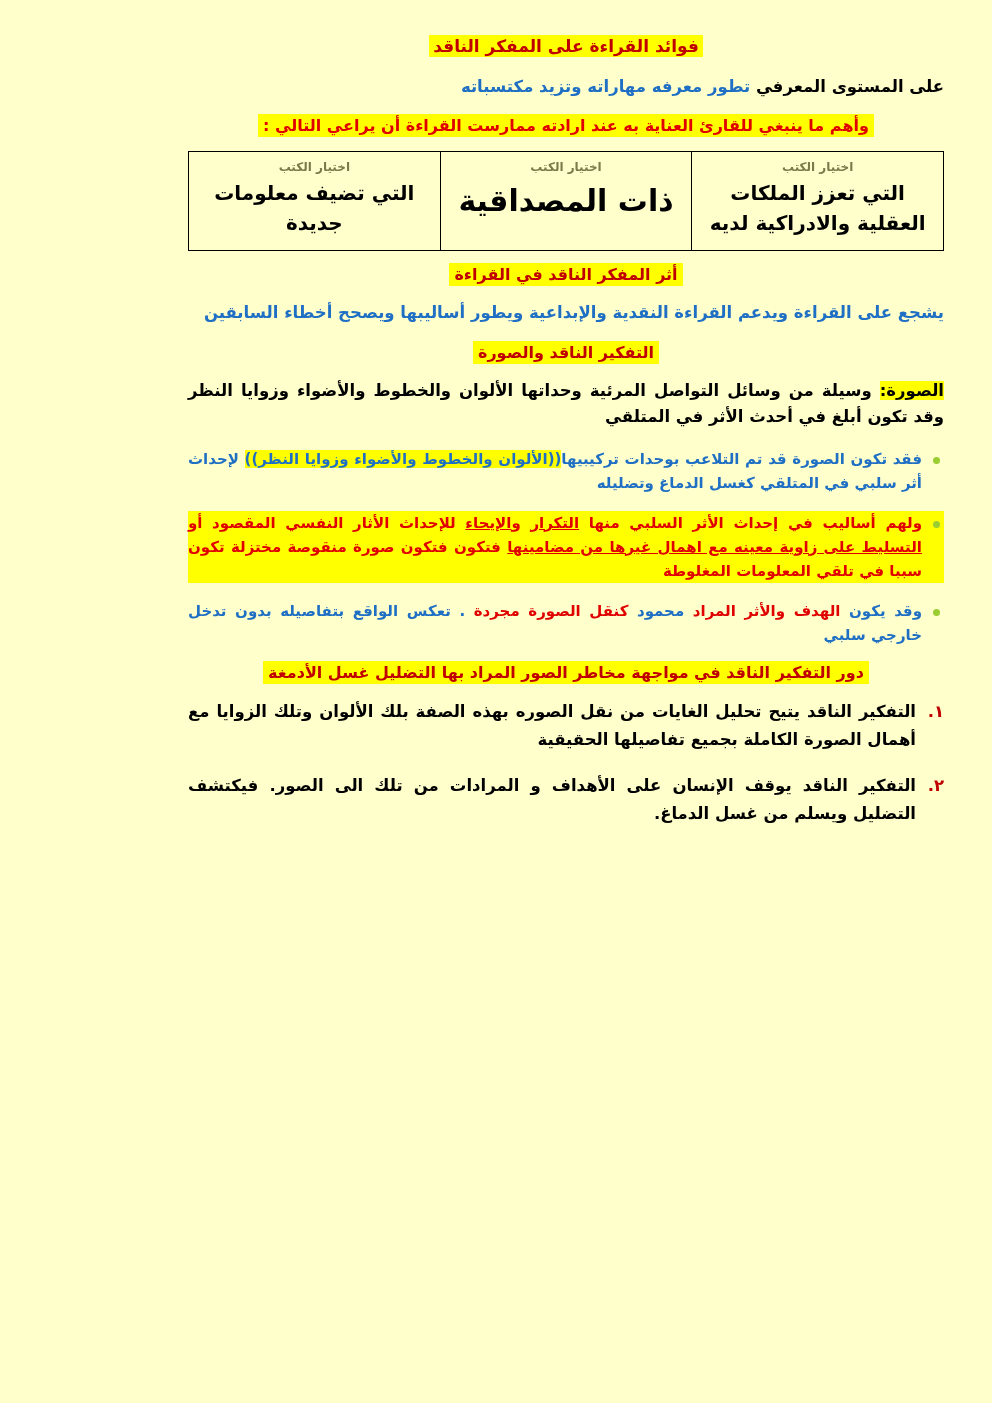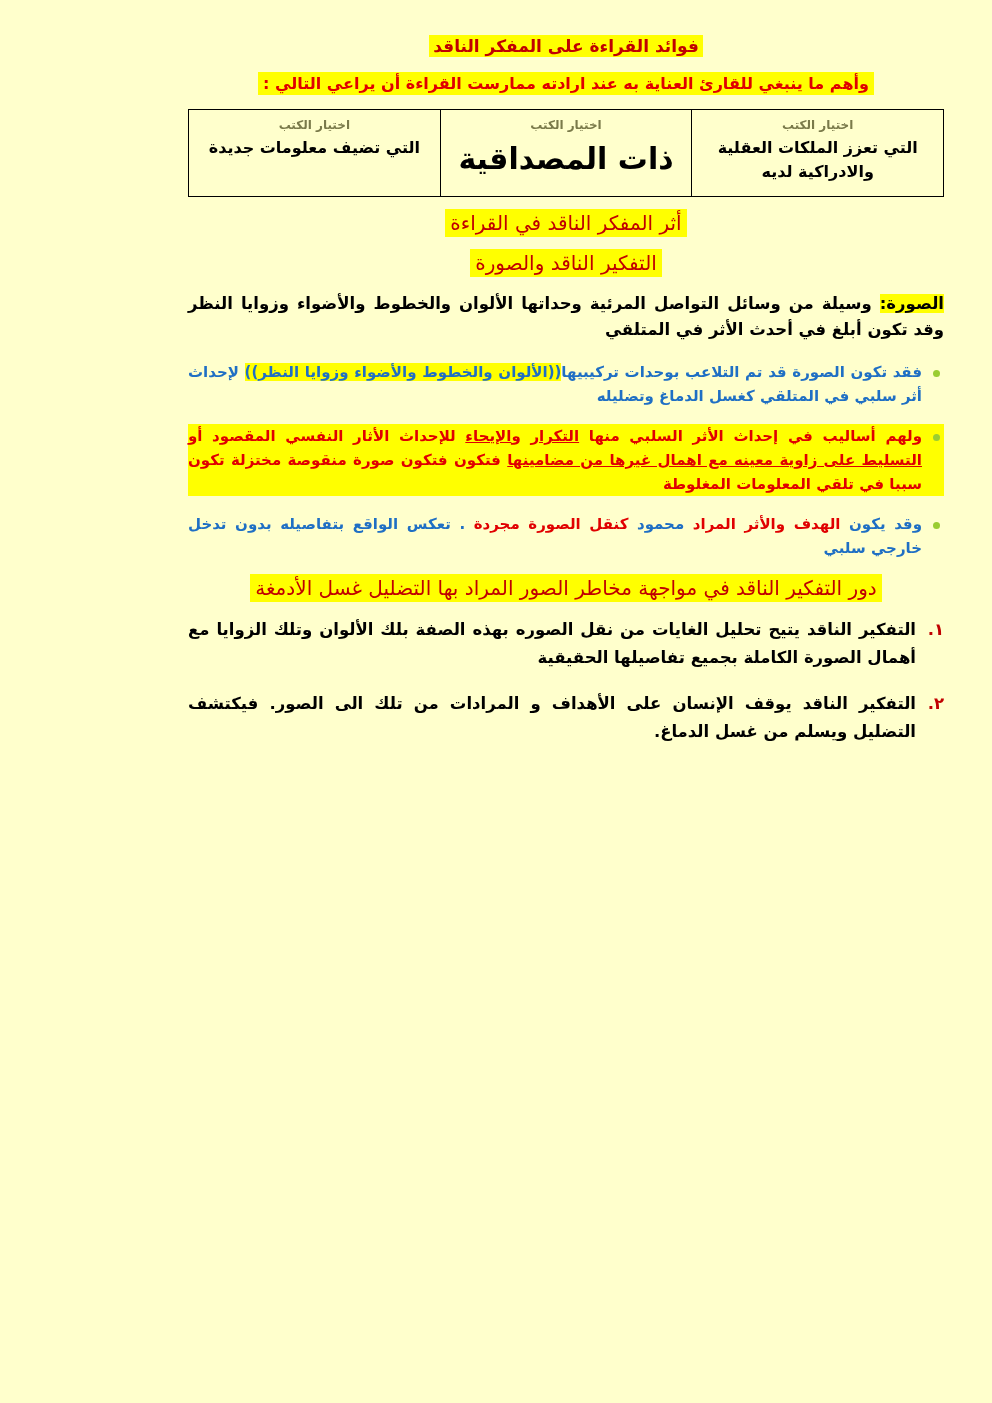--- a/index.html
+++ b/index.html
@@ -68,31 +68,31 @@
     text-align: center;
     width: 33.33%;
   }
   .cell-top {
     font-size: 12px;
     color: #7a7a4a;
     font-weight: bold;
     margin-bottom: 4px;
   }
   .cell-main {
-    font-size: 16px;
+    font-size: 20px;
     font-weight: bold;
     line-height: 1.5;
   }
   .cell-main.big {
     font-size: 30px;
   }
   .sec-title {
     text-align: center;
-    font-weight: normal;
-    font-size: 20px;
+    font-weight: bold;
+    font-size: 16px;
     color: #c00000;
     margin: 14px 0 16px 0;
   }
   .sec-title .hl { padding: 2px 5px; }
 
   ul.bullets {
     list-style: none;
     margin: 0;
     padding: 0;
   }
@@ -144,20 +144,23 @@
 </style>
 </head>
 <body>
 
 <div class="page">
 
   <div class="title-line">
     <span class="hl">فوائد القراءة على المفكر الناقد</span>
   </div>
 
+  <p class="para">
+    <span class="black seg">على المستوى المعرفي</span><span class="blue seg"> تطور معرفه مهاراته وتزيد مكتسباته</span>
+  </p>
 
 
 
   <div class="banner">
     <span class="hl red">وأهم ما ينبغي للقارئ العناية به عند ارادته ممارست القراءة أن يراعي التالي :</span>
   </div>
 
   <table class="books">
     <tbody>
         <tr>
@@ -174,20 +177,21 @@
         <div class="cell-main">التي تضيف معلومات جديدة</div>
       </td>
     </tr>
   </tbody>
     </table>
 
   <div class="sec-title">
     <span class="hl">أثر المفكر الناقد في القراءة</span>
   </div>
 
+  <p class="para blue">يشجع على القراءة ويدعم القراءة النقدية والإبداعية ويطور أساليبها ويصحح أخطاء السابقين</p>
 
   <div class="sec-title">
     <span class="hl">التفكير الناقد والصورة</span>
   </div>
 
   <p class="para">
     <span class="hl black seg">الصورة:</span><span class="black seg"> وسيلة من وسائل التواصل المرئية وحداتها الألوان والخطوط والأضواء وزوايا النظر وقد تكون أبلغ في أحدث الأثر في المتلقي</span>
   </p>
 
   <ul class="bullets">

